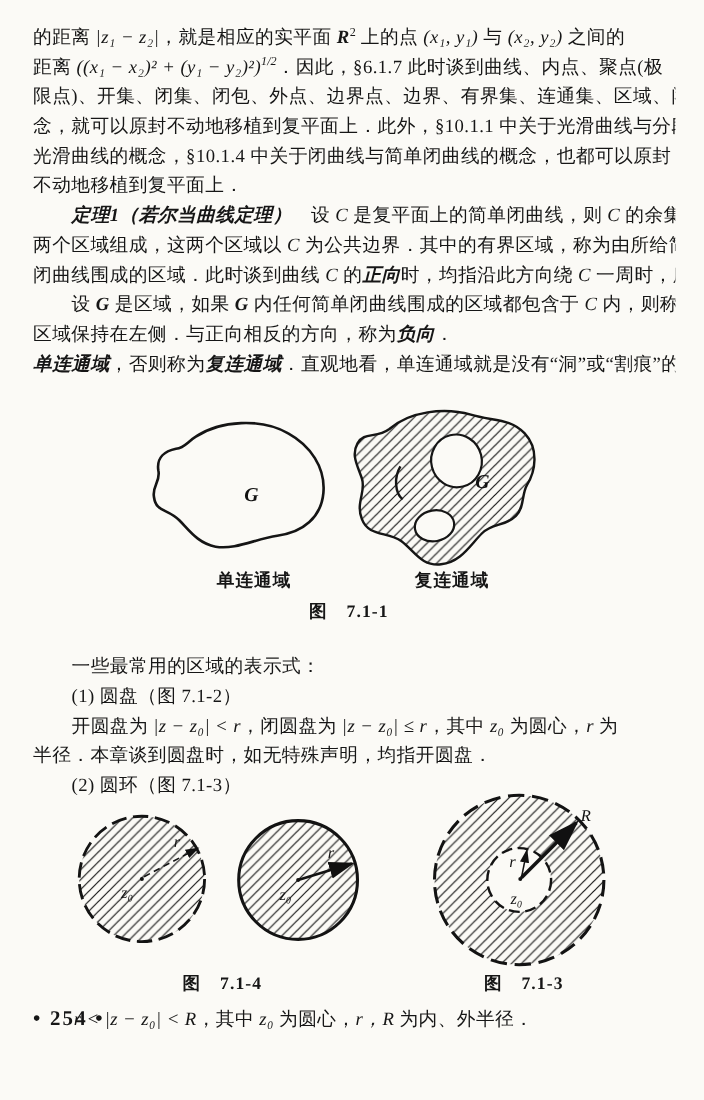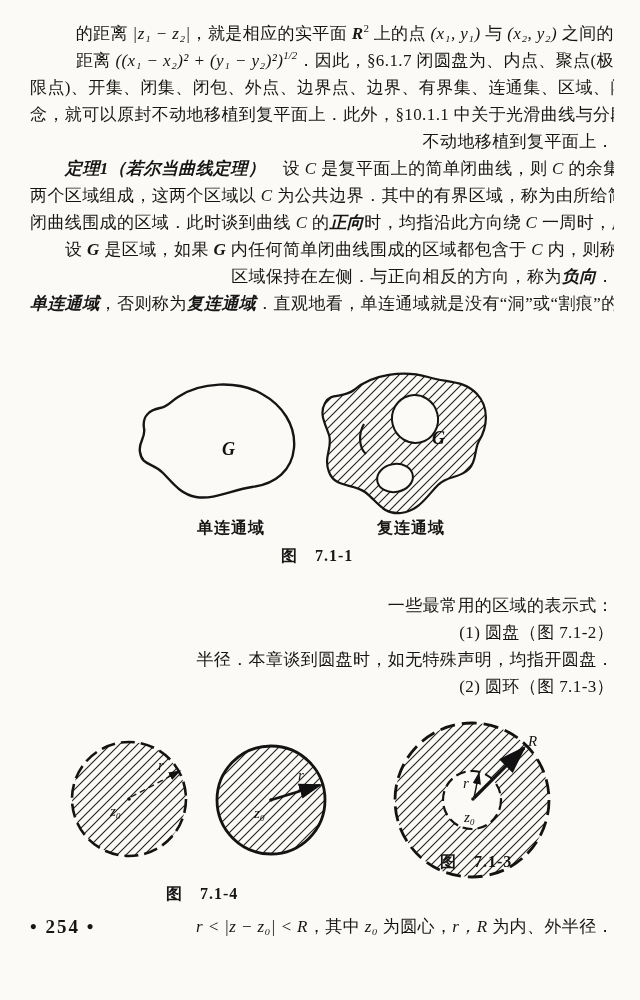--- a/index.html
+++ b/index.html
@@ -2,43 +2,44 @@
 <html><head>
 <meta charset="utf-8">
 <style>
   html,body{margin:0;padding:0;}
   #page{
     position:relative; width:640px; height:1000px; overflow:hidden;
     background:#fbfaf6; color:#161616;
     font-family:"Liberation Serif","DejaVu Serif","DejaVu Sans",serif;
   }
   .tb{position:absolute; left:30px; right:26px; font-size:17px; line-height:27px; letter-spacing:.4px;}
-  .tl{white-space:nowrap; overflow:hidden;text-align:right;}
+  .tl{white-space:nowrap; overflow:hidden;}
   .ind{padding-left:35px;}
   .b{font-weight:bold;font-style:italic;}
   .i{font-style:italic;}
   .sup{vertical-align:super; font-size:11px; line-height:0; letter-spacing:0;}
   .cap{position:absolute; font-size:16px; letter-spacing:1px; font-weight:bold;}
   .figlabel{position:absolute; font-size:16px; font-weight:bold; letter-spacing:1px;text-align:center;}
   .pageno{position:absolute; left:30px; top:916px; font-size:19px; font-weight:bold; letter-spacing:2px;}
   svg{position:absolute; left:0; display:block;}
   svg text{font-family:"Liberation Serif","DejaVu Serif",serif;}
   .mathlab{font-style:italic; font-size:15px; fill:#111;}
   .glab{font-style:italic; font-weight:bold; font-size:18px; fill:#111;}
 </style>
 </head>
 <body>
 
 <div id="page">
 
   <div class="tb" style="top:20px">
       <div class="tl"><span>的距离 </span><span class="i">|z₁ − z₂|</span><span>，就是相应的实平面 </span><span class="b i">R</span><span class="sup">2</span><span> 上的点 </span><span class="i">(x₁, y₁)</span><span> 与 </span><span class="i">(x₂, y₂)</span><span> 之间的</span></div>
-      <div class="tl"><span>距离 </span><span class="i">((x₁ − x₂)² + (y₁ − y₂)²)</span><span class="i sup">1/2</span><span>．因此，§6.1.7 闭圆盘为、内点、聚点(极</span></div>
+      <div class="tl"><span>距离 </span><span class="i">((x₁ − x₂)² + (y₁ − y₂)²)</span><span class="i sup">1/2</span><span>．因此，§6.1.7 此时谈到曲线、内点、聚点(极</span></div>
       <div class="tl"><span>限点)、开集、闭集、闭包、外点、边界点、边界、有界集、连通集、区域、闭区域的概</span></div>
       <div class="tl"><span>念，就可以原封不动地移植到复平面上．此外，§10.1.1 中关于光滑曲线与分段</span></div>
+      <div class="tl"><span>光滑曲线的概念，§10.1.4 中关于闭曲线与简单闭曲线的概念，也都可以原封</span></div>
       <div class="tl"><span>不动地移植到复平面上．</span></div>
       <div class="tl ind"><span class="b">定理1（若尔当曲线定理）</span><span>　设 </span><span class="i">C</span><span> 是复平面上的简单闭曲线，则 </span><span class="i">C</span><span> 的余集由</span></div>
       <div class="tl"><span>两个区域组成，这两个区域以 </span><span class="i">C</span><span> 为公共边界．其中的有界区域，称为由所给简单</span></div>
       <div class="tl"><span>闭曲线围成的区域．此时谈到曲线 </span><span class="i">C</span><span> 的</span><span class="b">正向</span><span>时，均指沿此方向绕 </span><span class="i">C</span><span> 一周时，所围</span></div>
       <div class="tl ind"><span>设 </span><span class="b i">G</span><span> 是区域，如果 </span><span class="b i">G</span><span> 内任何简单闭曲线围成的区域都包含于 </span><span class="i">C</span><span> 内，则称 </span></div>
       <div class="tl"><span>区域保持在左侧．与正向相反的方向，称为</span><span class="b">负向</span><span>．</span></div>
       <div class="tl"><span class="b">单连通域</span><span>，否则称为</span><span class="b">复连通域</span><span>．直观地看，单连通域就是没有“洞”或“割痕”的区</span></div>
     </div>
 
   <svg width="640" height="150" style="top:368px" viewBox="0 368 640 150">
@@ -72,20 +73,21 @@
     <text class="glab" x="432" y="444">G</text>
   </svg>
 
   <div class="cap" style="left:197px; top:518px">单连通域</div>
   <div class="cap" style="left:377px; top:518px">复连通域</div>
   <div class="figlabel" style="left:281px; top:546px">图　7.1-1</div>
 
   <div class="tb" style="top:592px">
       <div class="tl ind"><span>一些最常用的区域的表示式：</span></div>
       <div class="tl ind"><span>(1) 圆盘（图 7.1-2）</span></div>
+      <div class="tl ind"><span>开圆盘为 </span><span class="i">|z − z₀| &lt; r</span><span>，闭圆盘为 </span><span class="i">|z − z₀| ≤ r</span><span>，其中 </span><span class="i">z₀</span><span> 为圆心，</span><span class="i">r</span><span> 为</span></div>
       <div class="tl"><span>半径．本章谈到圆盘时，如无特殊声明，均指开圆盘．</span></div>
       <div class="tl ind"><span>(2) 圆环（图 7.1-3）</span></div>
     </div>
 
   <svg width="640" height="172" style="top:712px" viewBox="0 712 640 172">
 
     <g>
       <circle cx="129" cy="799" r="57" fill="url(#hatch)" stroke="none"></circle>
       <circle cx="129" cy="799" r="57" fill="none" stroke="#131313" stroke-width="2.6" stroke-dasharray="14 6"></circle>
       <circle cx="129" cy="799" r="1.8" fill="#111"></circle>
@@ -111,20 +113,20 @@
       <circle cx="473" cy="799" r="1.8" fill="#111"></circle>
       <line x1="474" y1="798" x2="524" y2="748" stroke="#131313" stroke-width="3.2" marker-end="url(#ah)"></line>
       <line x1="474" y1="798" x2="479" y2="773" stroke="#131313" stroke-width="1.4" marker-end="url(#ah)"></line>
       <text class="mathlab" x="528" y="746">R</text>
       <text class="mathlab" x="463" y="788">r</text>
       <text class="mathlab" x="464" y="822">z₀</text>
     </g>
   </svg>
 
   <div class="figlabel" style="left:166px; top:884px">图　7.1-4</div>
-  <div class="figlabel" style="left:440px; top:852px">图　7.1-3</div>
+  <div class="figlabel" style="left:440px; top:884px">图　7.1-3</div>
 
   <div class="tb" style="top:913px; left:32px">
       <div class="tl ind"><span class="i">r &lt; |z − z₀| &lt; R</span><span>，其中 </span><span class="i">z₀</span><span> 为圆心，</span><span class="i">r，R</span><span> 为内、外半径．</span></div>
     </div>
 
   <div class="pageno">• 254 •</div>
 </div>
 
 </body></html>

